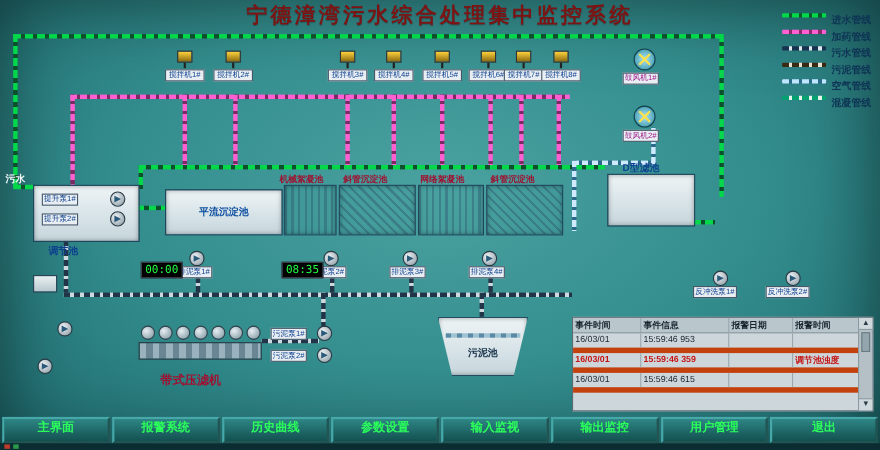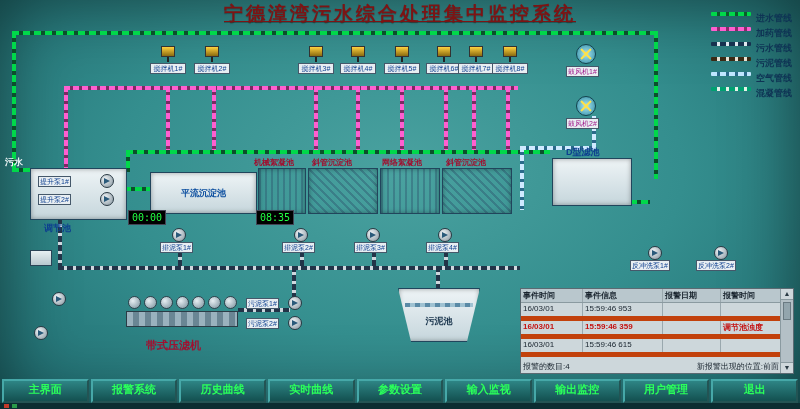--- a/index.html
+++ b/index.html
@@ -2,21 +2,21 @@
 <html><head>
 <meta charset="utf-8">
 <style>
   html,body{margin:0;padding:0;background:#0a1416;}
   .screen{position:relative;width:800px;height:409px;overflow:hidden;
     background:radial-gradient(ellipse at 50% 42%, #4aa2a0 0%, #348e8e 50%, #1e6a6e 100%);
     font-family:"Liberation Sans", sans-serif;
     box-shadow:inset 0 0 70px rgba(0,0,0,.5);}
   .title{position:absolute;top:1px;left:0;width:100%;text-align:center;
     font-size:19px;font-weight:bold;color:#7c1414;letter-spacing:3px;
-    text-shadow:0 1px 1px rgba(0,0,0,.25);text-decoration:underline;}
+    text-shadow:0 1px 1px rgba(0,0,0,.25);}
 
   
   .legend{position:absolute;top:12px;right:8px;}
   .lrow{display:flex;align-items:flex-start;height:15px;}
   .lline{width:40px;height:4px;margin-right:5px;border-radius:1px;}
   .llab{font-size:9px;font-weight:bold;color:#0e3354;}
   .sw0{background:repeating-linear-gradient(90deg,#00d84a 0px 6px,#0a5a2a 6px 9px);}
   .sw1{background:repeating-linear-gradient(90deg,#ff5fd0 0px 6px,#8a2a6a 6px 9px);}
   .sw2{background:repeating-linear-gradient(90deg,#16324f 0px 6px,#dfe8ee 6px 9px);}
   .sw3{background:repeating-linear-gradient(90deg,#3a2a14 0px 6px,#e8e2d4 6px 9px);}
@@ -69,21 +69,21 @@
   .pump:after{content:"";position:absolute;left:3px;top:3px;
     border-left:6px solid #2a5a7a;border-top:3px solid transparent;border-bottom:3px solid transparent;}
 
   
   .fan{position:absolute;width:18px;height:18px;border-radius:50%;
     background:radial-gradient(#aee6f2,#2a8aa2);border:1px solid #14424e;}
   .fan:before,.fan:after{content:"";position:absolute;left:8px;top:2px;width:2px;height:14px;background:#ffe24a;}
   .fan:before{transform:rotate(45deg);} .fan:after{transform:rotate(-45deg);}
 
   .timer{position:absolute;background:#000;border:1px solid #445;color:#22ff44;
-    font-family:"DejaVu Sans Mono", monospace;font-size:10px;line-height:13px;padding:0 3px;}
+    font-family:"DejaVu Sans Mono", monospace;font-size:10px;line-height:13px;padding:0 3px;margin-top:28px;}
 
   
   .press{position:absolute;left:126px;top:296px;width:112px;}
   .rollers{display:flex;gap:3px;justify-content:center;}
   .roller{width:11px;height:11px;border-radius:50%;border:1px solid #30424c;
     background:radial-gradient(circle at 35% 35%, #e6eef2, #78909c);}
   .pressbody{margin-top:2px;height:14px;border:1px solid #2a3c46;
     background:repeating-linear-gradient(90deg,#9ab2be 0px 6px,#6a8694 6px 12px);}
 
   
@@ -321,36 +321,31 @@
         <div class="acell"></div>
         <div class="acell">调节池浊度</div>
       </div>
       <div class="arow">
         <div class="acell">16/03/01</div>
         <div class="acell">15:59:46 615</div>
         <div class="acell"></div>
         <div class="acell"></div>
       </div>
     </div>
-    <div class="afoot">
-      <span>报警的数目:4</span>
-      <span>新报警出现的位置:前面</span>
-    </div>
     <div class="scroll">
       <div class="sarrow">▲</div>
       <div class="sthumb"></div>
       <div class="sarrow down">▼</div>
     </div>
   </div>
 
   <div class="nav">
     <div class="navbtn">主界面</div>
     <div class="navbtn">报警系统</div>
     <div class="navbtn">历史曲线</div>
-    <div class="navbtn">实时曲线</div>
     <div class="navbtn">参数设置</div>
     <div class="navbtn">输入监视</div>
     <div class="navbtn">输出监控</div>
     <div class="navbtn">用户管理</div>
     <div class="navbtn">退出</div>
   </div>
 
   <div class="bottomstrip">
     <span class="tbtn" style="left:4px;background:#c23a2a;"></span>
     <span class="tbtn" style="left:12px;background:#2a9a4a;"></span>

